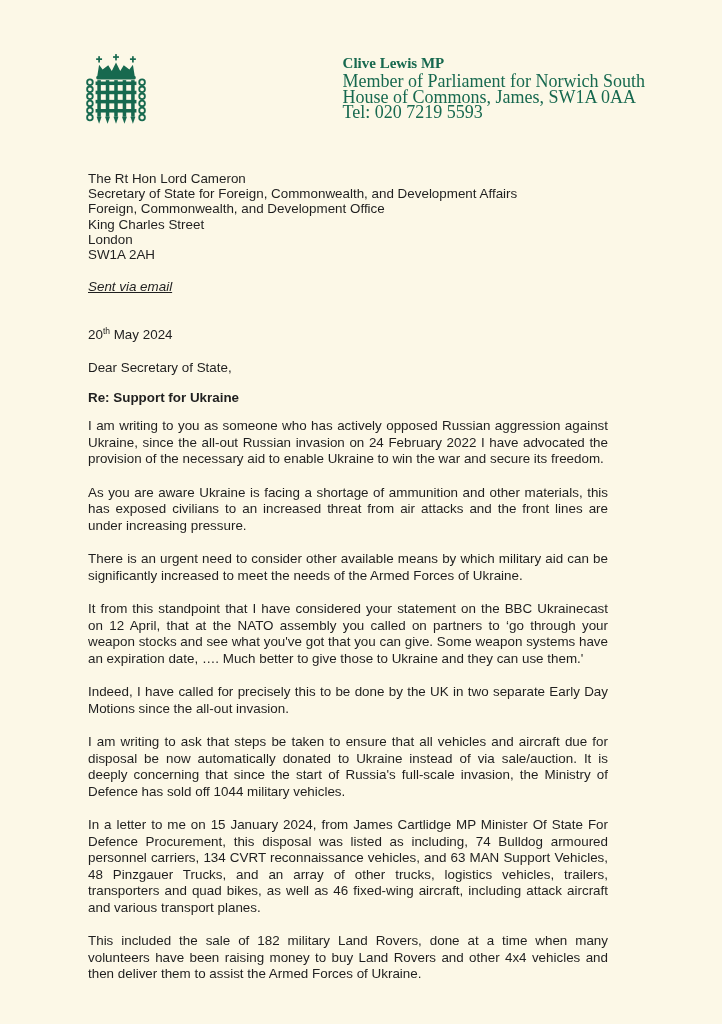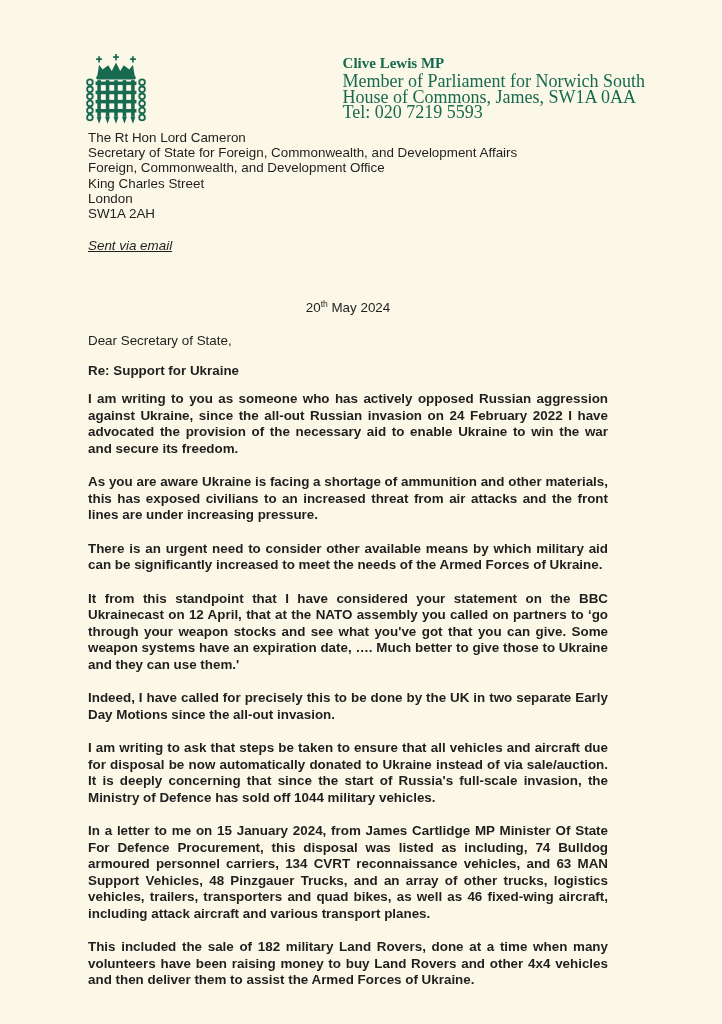--- a/index.html
+++ b/index.html
@@ -30,27 +30,27 @@
   }
   .contact .name{font-size:15px;font-weight:bold;line-height:18px;margin-bottom:2px;}
   .contact .line{font-size:18px;line-height:15.5px;}
   
   .main{
     margin-left:88px;
     width:520px;
     font-size:13.4px;
     line-height:16.5px;
   }
-  .recipient{line-height:15.2px;}
+  .recipient{margin-top:41px;line-height:15.2px;}
   .delivery{font-style:italic;margin-top:17px;text-decoration:underline;}
-  .date-line{text-align:center;margin-top:45px;}
+  .date-line{text-align:left;margin-top:31px;}
   .date-line sup{font-size:8.5px;line-height:0;}
   .salutation{margin:17px 0 0 0;}
   .subject{font-weight:bold;margin:13px 0 12px 0;}
-  .para{text-align:justify;margin:0 0 17px 0;font-weight:bold;}
+  .para{text-align:justify;margin:0 0 17px 0;}
 </style>
 </head>
 <body>
 
 <div class="page">
 
   <div class="letterhead">
     <div class="logo">
       <svg width="62" height="72" viewBox="6 2 88 102" aria-hidden="true">
         <g fill="var(--accent)">

